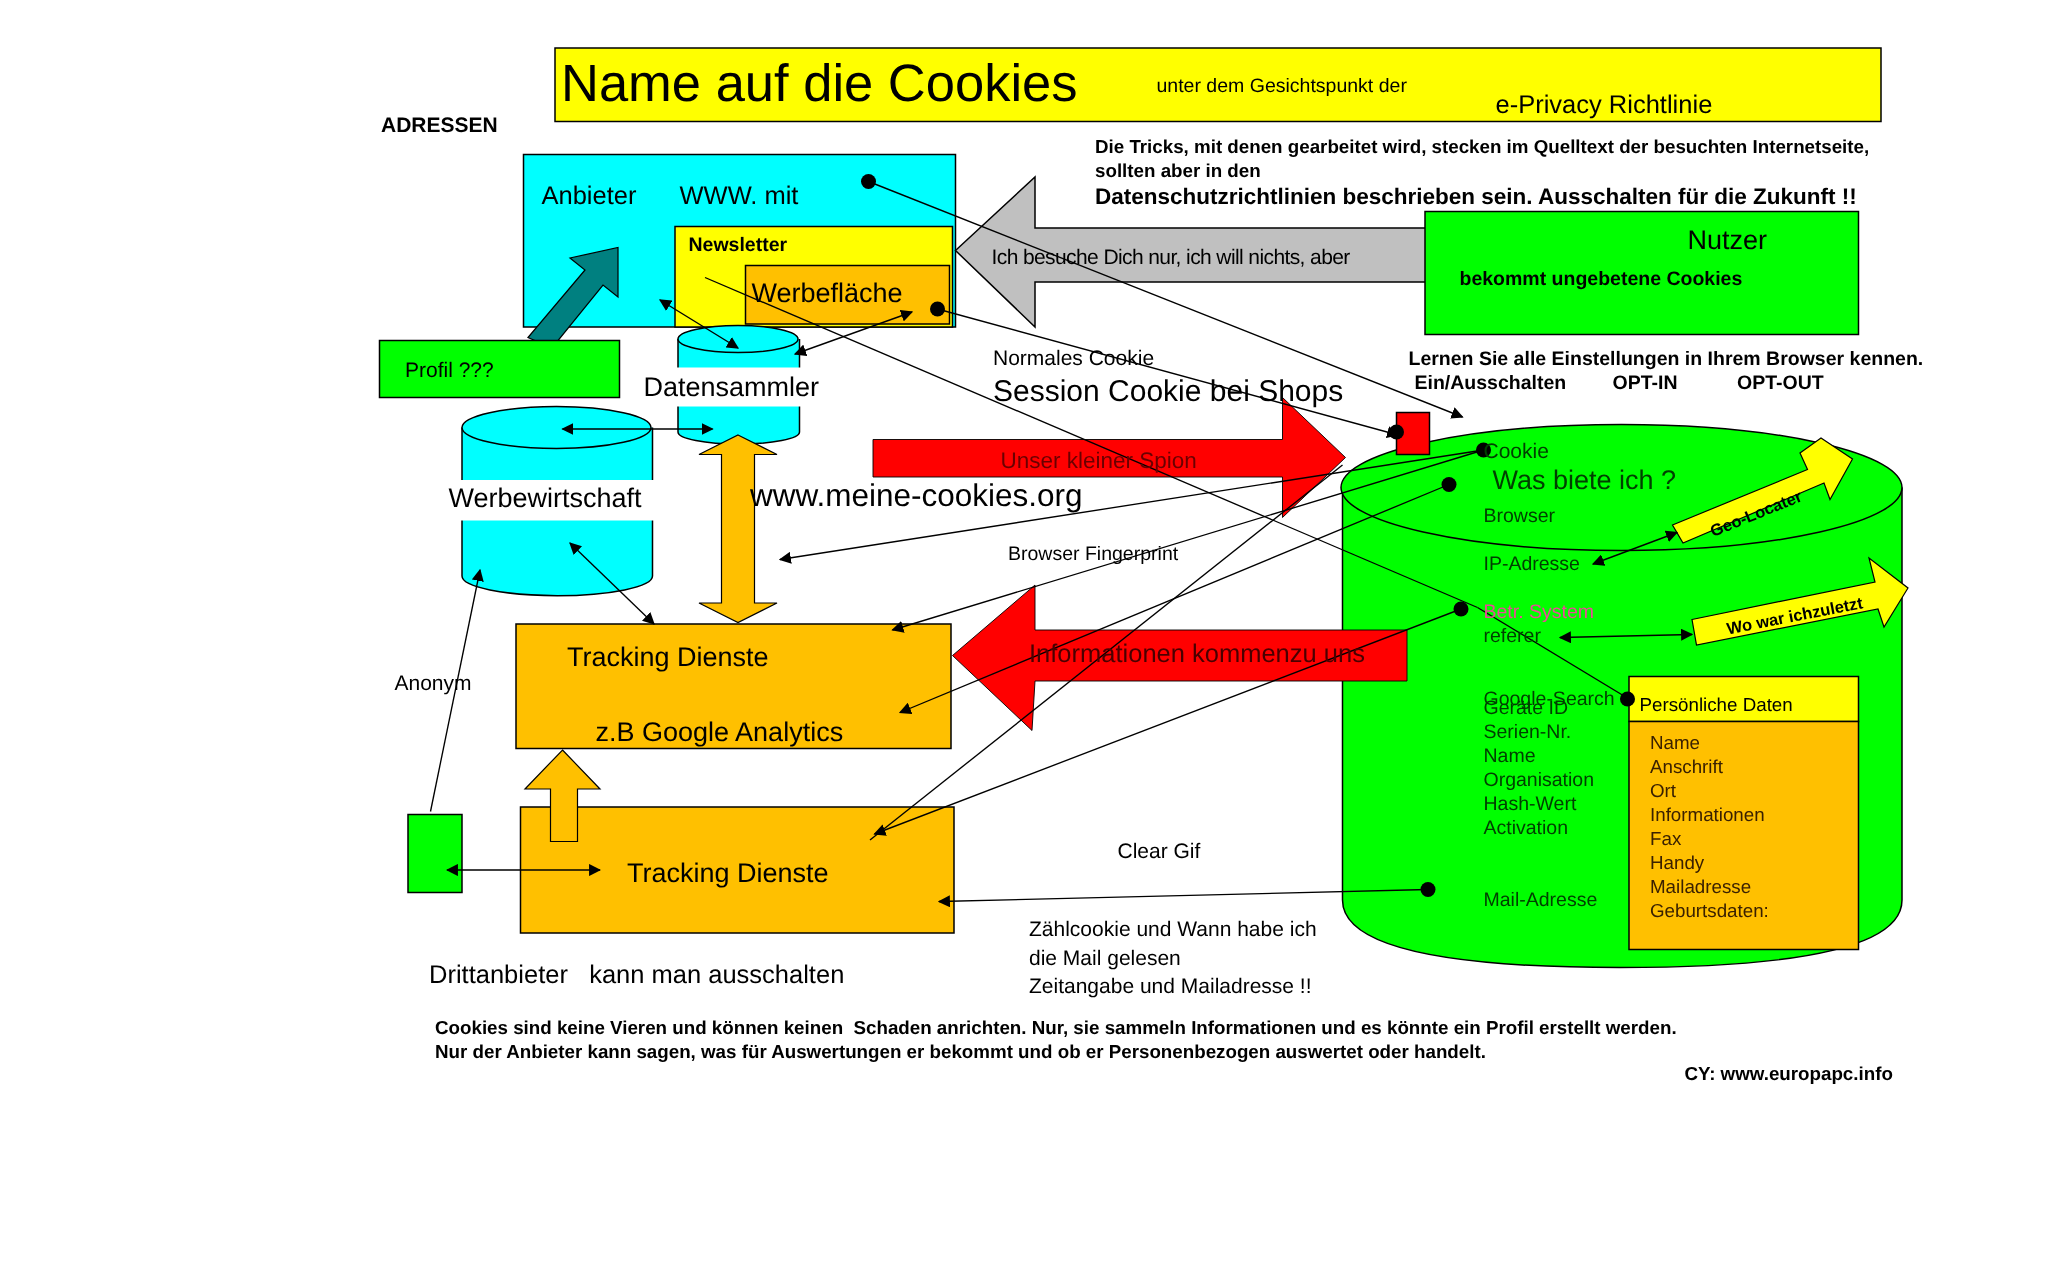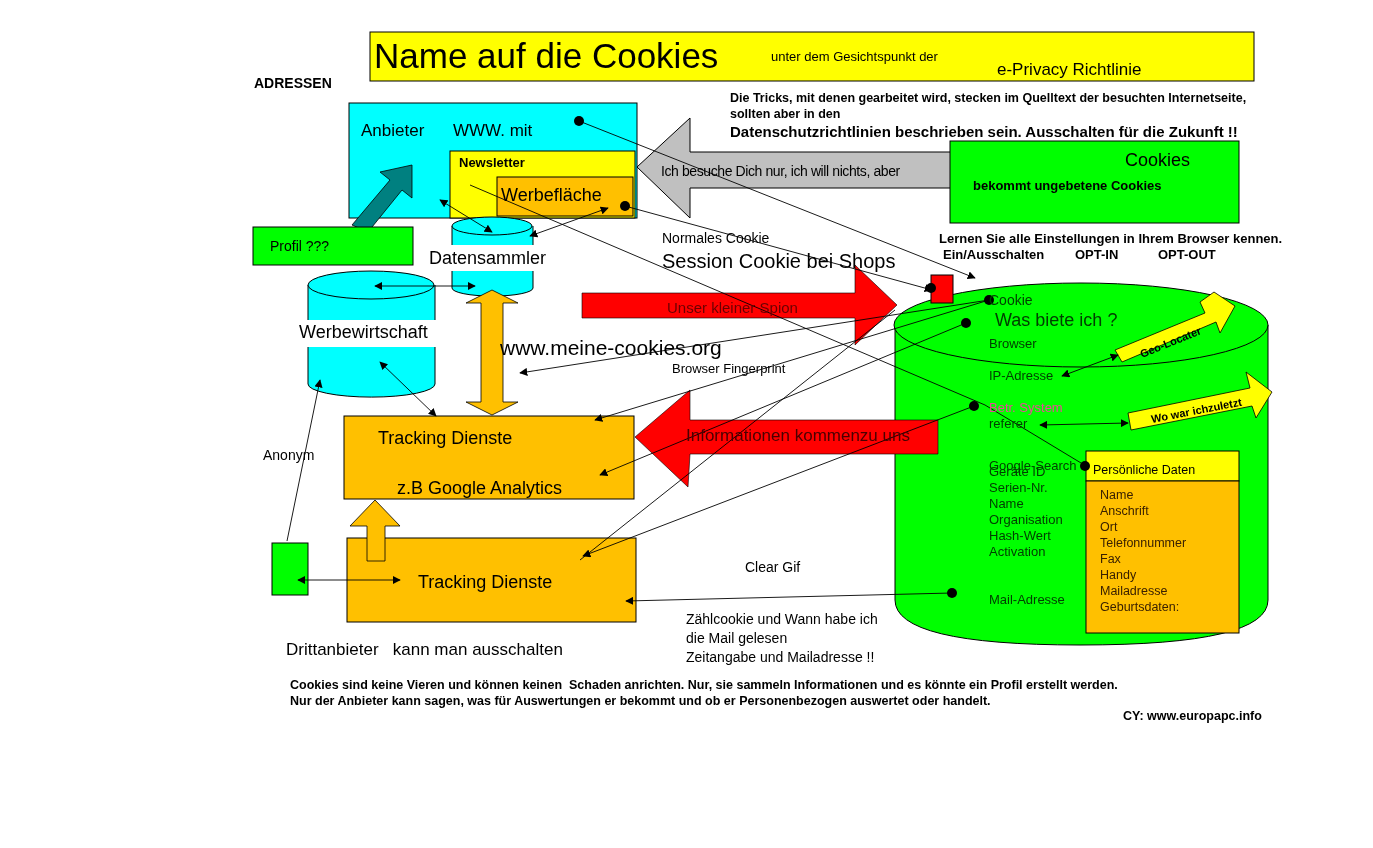--- a/index.html
+++ b/index.html
@@ -120,38 +120,38 @@
   <div class="t b" style="left:730px;top:107px;font-size:12.5px">sollten aber in den</div>
   <div class="t b" style="left:730px;top:123px;font-size:15px">Datenschutzrichtlinien beschrieben sein. Ausschalten für die Zukunft !!</div>
 
   <div class="t" style="left:361px;top:121px;font-size:17px">Anbieter</div>
   <div class="t" style="left:453px;top:121px;font-size:17px">WWW. mit</div>
   <div class="t b" style="left:459px;top:156px;font-size:13px">Newsletter</div>
   <div class="t" style="left:501px;top:185px;font-size:18px">Werbefläche</div>
 
   <div class="t" style="left:661px;top:163px;font-size:14px;letter-spacing:-0.4px">Ich besuche Dich nur, ich will nichts, aber</div>
 
-  <div class="t" style="left:1125px;top:150px;font-size:18px">Cookies</div>
+  <div class="t" style="left:1125px;top:150px;font-size:18px">Nutzer</div>
   <div class="t b" style="left:973px;top:179px;font-size:13px">bekommt ungebetene Cookies</div>
 
   <div class="t b" style="left:939px;top:232px;font-size:13px">Lernen Sie alle Einstellungen in Ihrem Browser kennen.</div>
   <div class="t b" style="left:943px;top:248px;font-size:13px">Ein/Ausschalten</div>
   <div class="t b" style="left:1075px;top:248px;font-size:13px">OPT-IN</div>
   <div class="t b" style="left:1158px;top:248px;font-size:13px">OPT-OUT</div>
 
   <div class="t" style="left:270px;top:238px;font-size:14px">Profil ???</div>
   <div class="t" style="left:429px;top:248px;font-size:18px">Datensammler</div>
 
   <div class="t" style="left:662px;top:230px;font-size:14px">Normales Cookie</div>
   <div class="t" style="left:662px;top:250px;font-size:20px">Session Cookie bei Shops</div>
 
   <div class="t" style="left:667px;top:299px;font-size:15px;color:#6b0000">Unser kleiner Spion</div>
 
   <div class="t" style="left:299px;top:322px;font-size:18px">Werbewirtschaft</div>
-  <div class="t" style="left:500px;top:336px;font-size:21px">www.meine-cookies.org</div>
+  <div class="t" style="left:500px;top:319px;font-size:21px">www.meine-cookies.org</div>
   <div class="t" style="left:672px;top:362px;font-size:13px">Browser Fingerprint</div>
   <div class="t" style="left:263px;top:447px;font-size:14px">Anonym</div>
 
   <div class="t" style="left:378px;top:428px;font-size:18px">Tracking Dienste</div>
   <div class="t" style="left:397px;top:478px;font-size:18px">z.B Google Analytics</div>
 
   <div class="t" style="left:686px;top:426px;font-size:17px;color:#4a0000">Informationen kommenzu uns</div>
 
   <div class="t" style="left:418px;top:572px;font-size:18px">Tracking Dienste</div>
   <div class="t" style="left:286px;top:640px;font-size:17px;white-space:pre">Drittanbieter   kann man ausschalten</div>
@@ -173,21 +173,21 @@
   <div class="t" style="left:989px;top:497px;font-size:13px;color:#004000">Name</div>
   <div class="t" style="left:989px;top:513px;font-size:13px;color:#004000">Organisation</div>
   <div class="t" style="left:989px;top:529px;font-size:13px;color:#004000">Hash-Wert</div>
   <div class="t" style="left:989px;top:545px;font-size:13px;color:#004000">Activation</div>
   <div class="t" style="left:989px;top:593px;font-size:13px;color:#004000">Mail-Adresse</div>
 
   <div class="t" style="left:1093px;top:463px;font-size:12.5px">Persönliche Daten</div>
   <div class="t" style="left:1100px;top:488px;font-size:12.5px;color:#3a2000">Name</div>
   <div class="t" style="left:1100px;top:504px;font-size:12.5px;color:#3a2000">Anschrift</div>
   <div class="t" style="left:1100px;top:520px;font-size:12.5px;color:#3a2000">Ort</div>
-  <div class="t" style="left:1100px;top:536px;font-size:12.5px;color:#3a2000">Telefonnummer</div>
+  <div class="t" style="left:1100px;top:536px;font-size:12.5px;color:#3a2000">Informationen</div>
   <div class="t" style="left:1100px;top:552px;font-size:12.5px;color:#3a2000">Fax</div>
   <div class="t" style="left:1100px;top:568px;font-size:12.5px;color:#3a2000">Handy</div>
   <div class="t" style="left:1100px;top:584px;font-size:12.5px;color:#3a2000">Mailadresse</div>
   <div class="t" style="left:1100px;top:600px;font-size:12.5px;color:#3a2000">Geburtsdaten:</div>
 
   <div class="t b" style="left:290px;top:678px;font-size:12.5px;white-space:pre">Cookies sind keine Vieren und können keinen  Schaden anrichten. Nur, sie sammeln Informationen und es könnte ein Profil erstellt werden.</div>
   <div class="t b" style="left:290px;top:694px;font-size:12.5px">Nur der Anbieter kann sagen, was für Auswertungen er bekommt und ob er Personenbezogen auswertet oder handelt.</div>
   <div class="t b" style="left:1123px;top:709px;font-size:12.5px">CY: www.europapc.info</div>
 </div>
 

